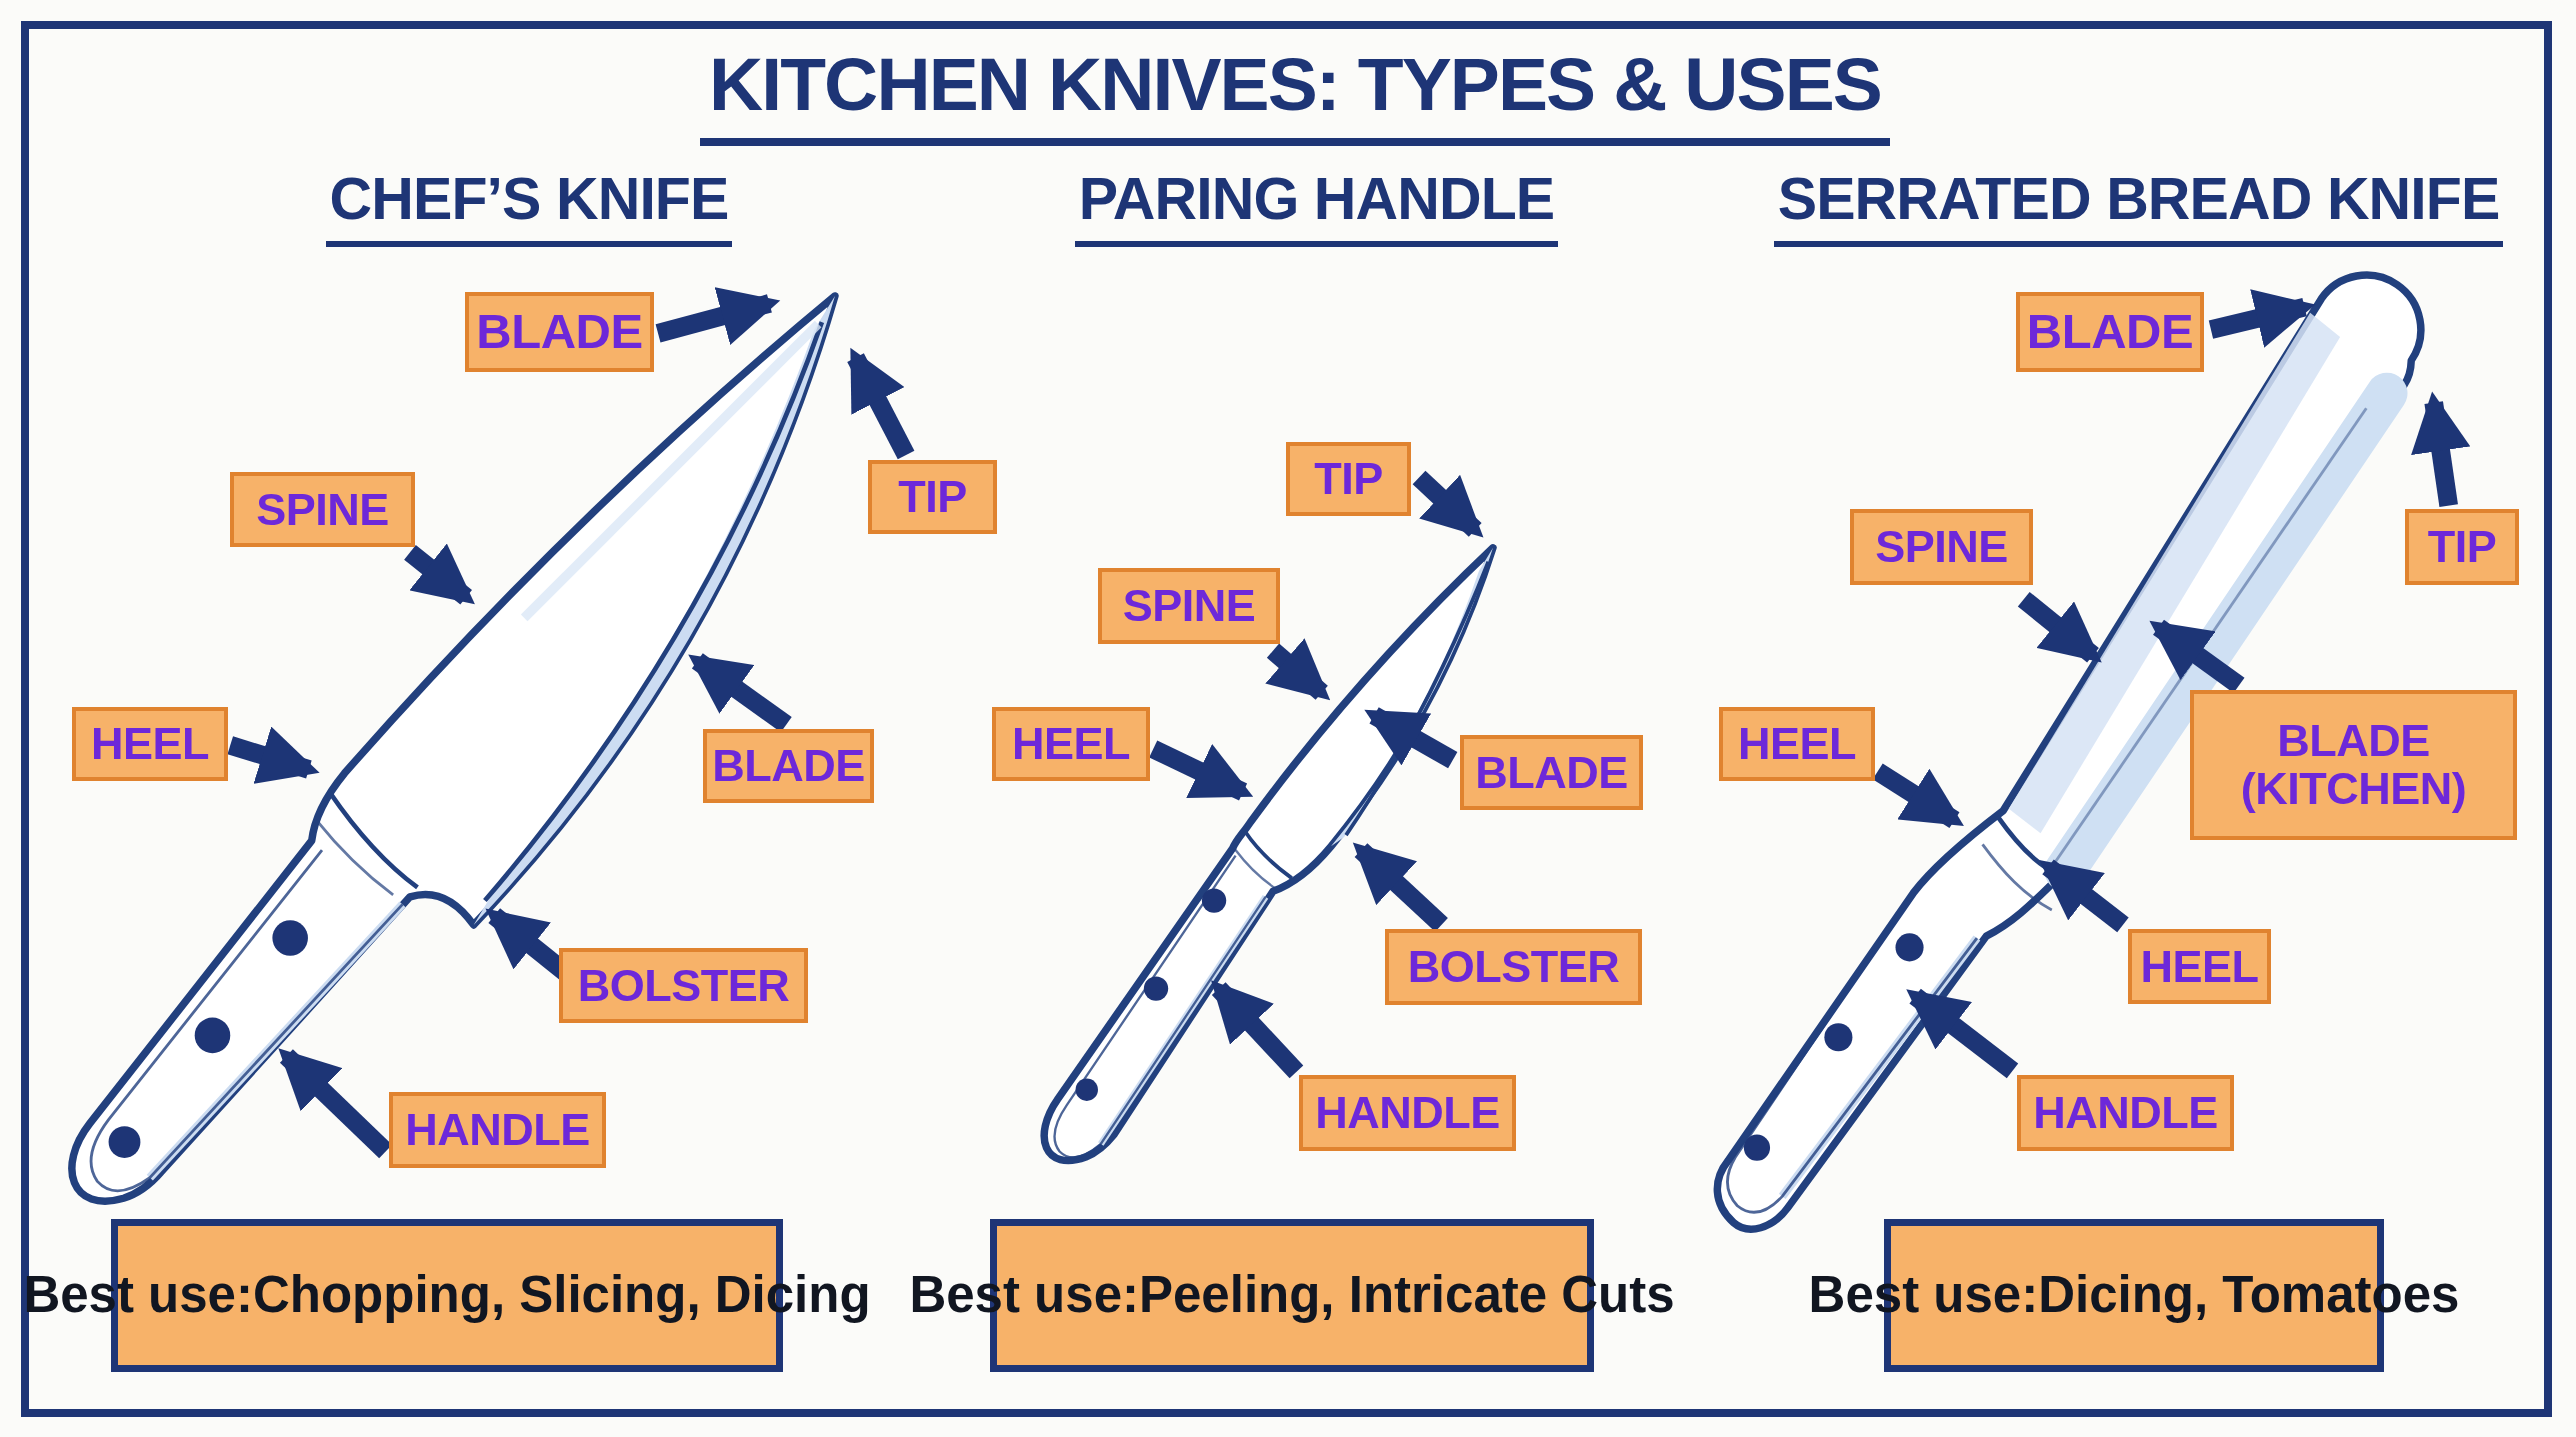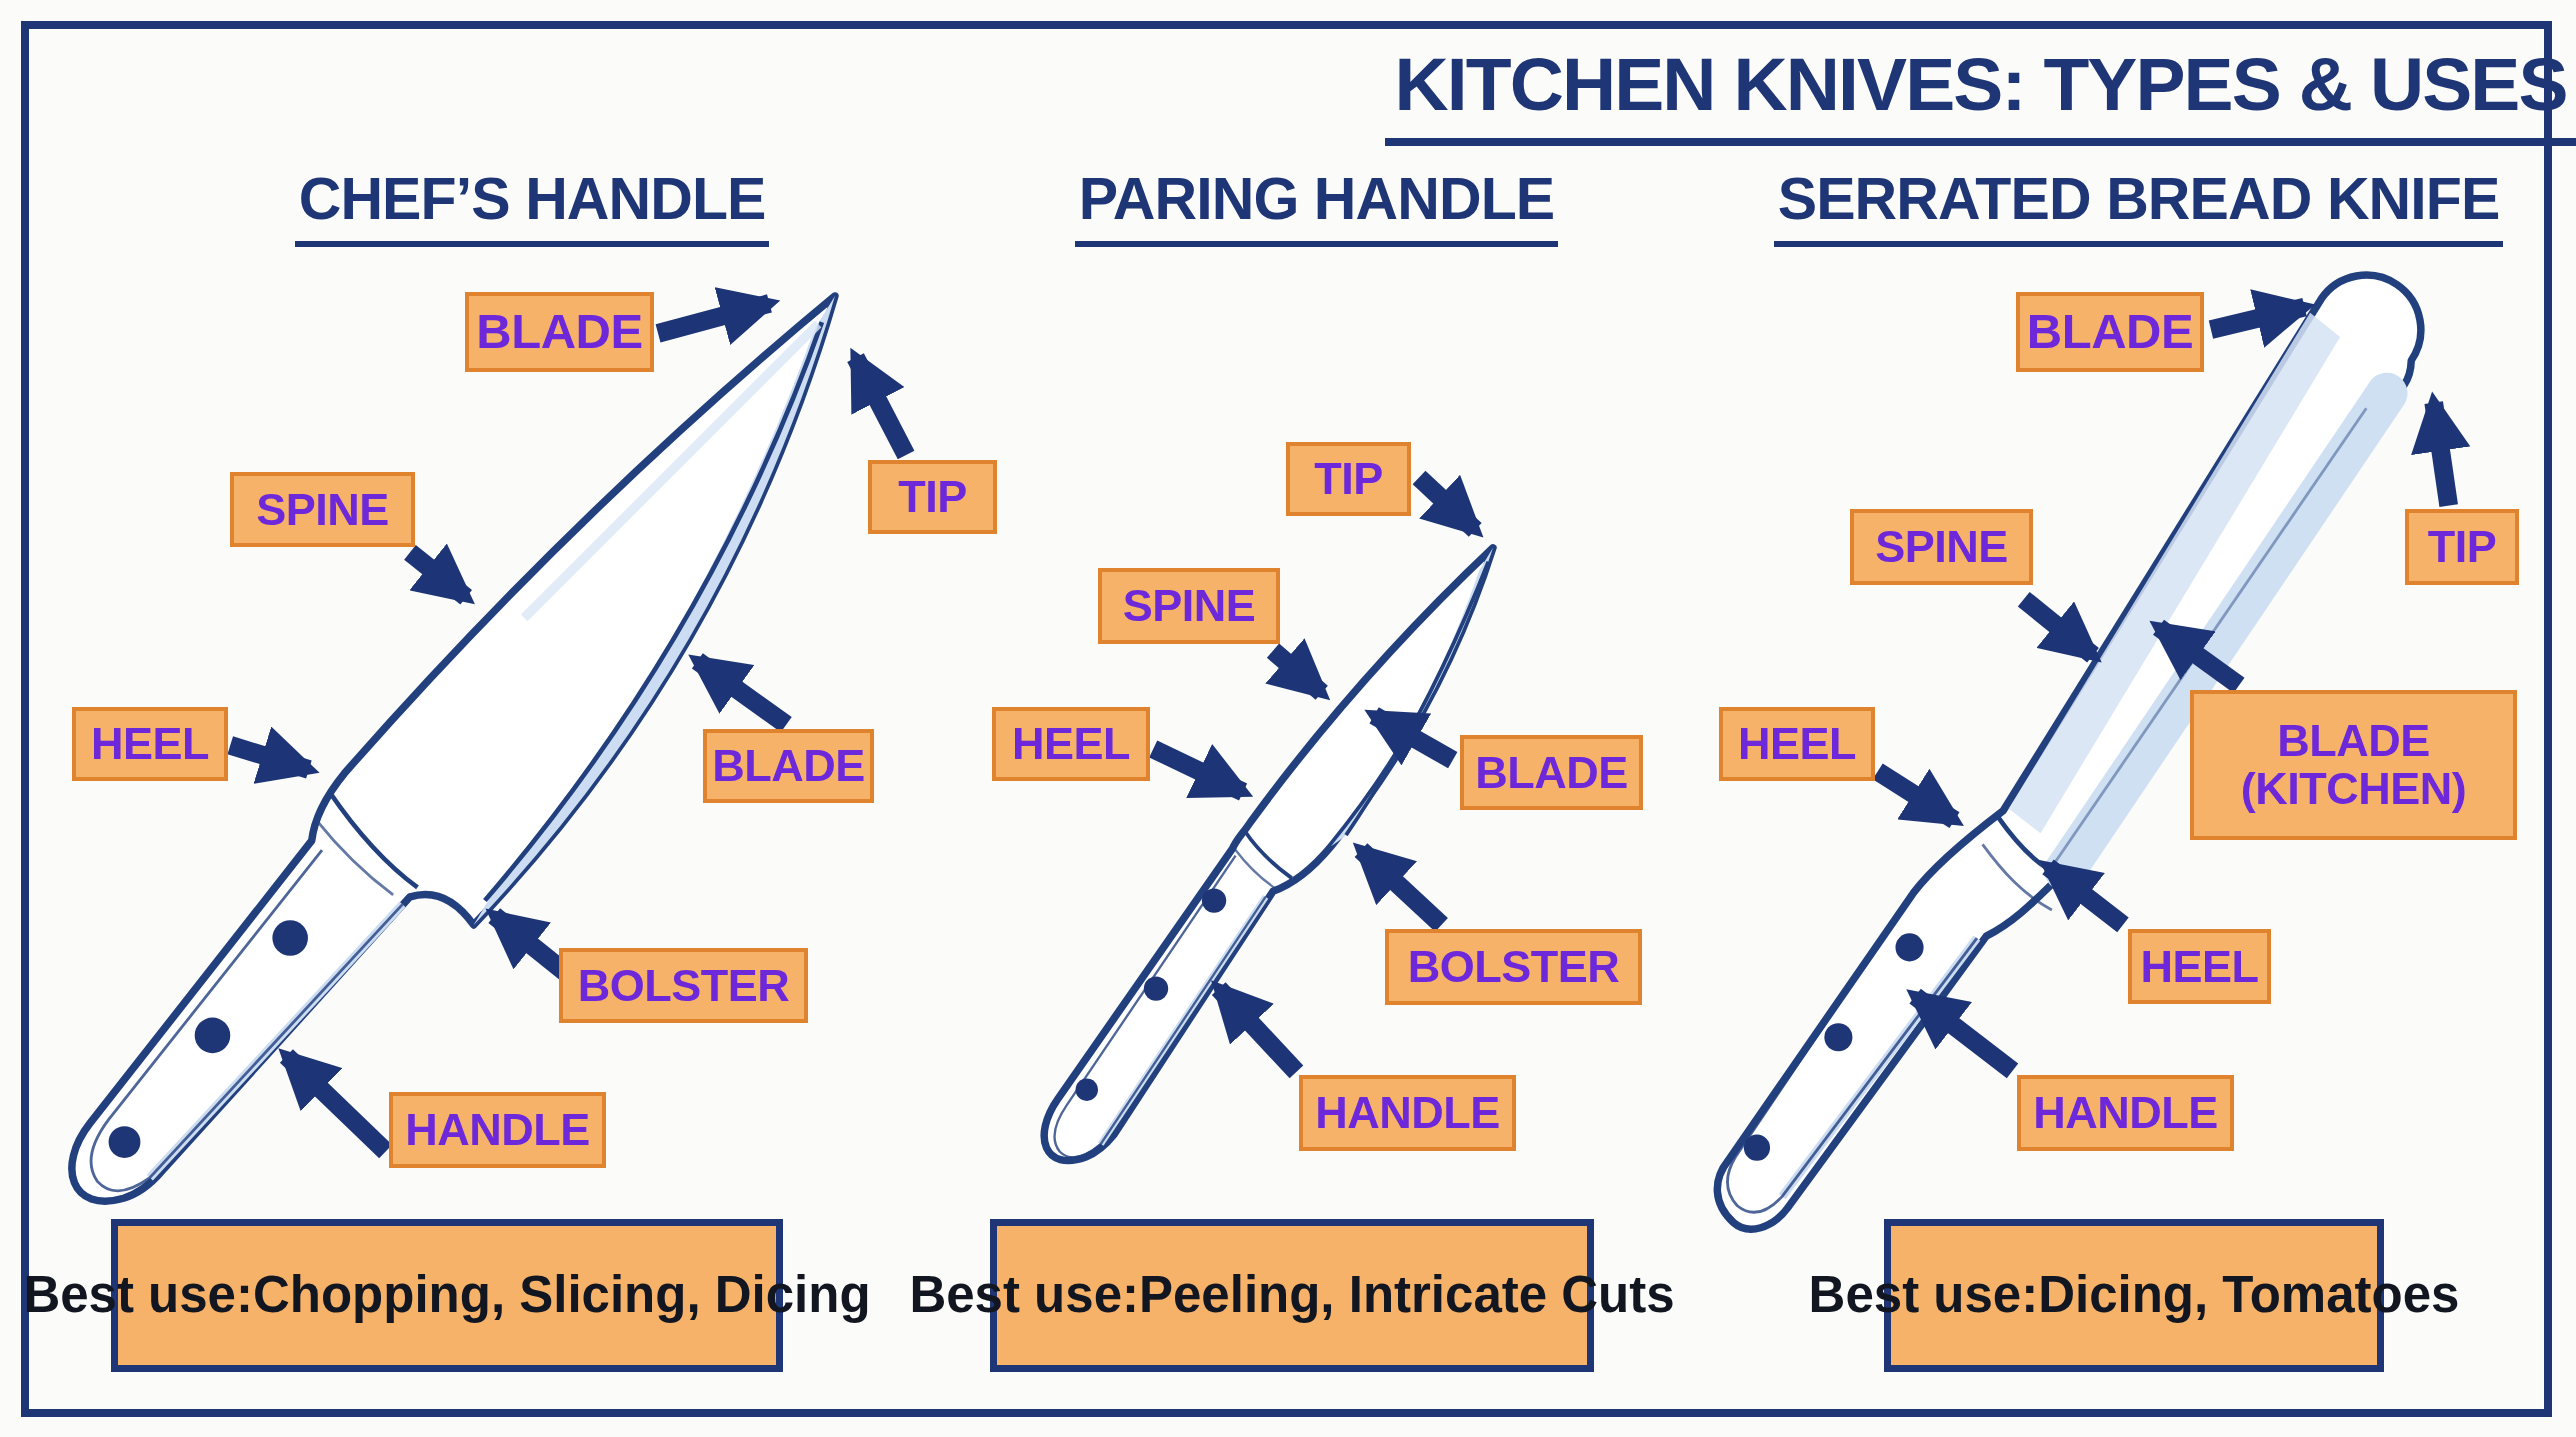--- a/index.html
+++ b/index.html
@@ -2,21 +2,21 @@
 <html style="font-size:15px"><head>
 <meta charset="utf-8">
 <style>
   html,body{margin:0;padding:0;background:#e8e8e8;}
   .stage{
     position:relative;width:2576px;height:1438px;background:#fbfbf9;
     font-family:"Liberation Sans",sans-serif;overflow:hidden;
   }
   .frame{position:absolute;left:20.6px;top:20.6px;right:24px;bottom:20.6px;
     border:8.4px solid #1e3576;pointer-events:none;}
-  .title-wrap{position:absolute;left:14px;right:0;top:41px;text-align:right;}
+  .title-wrap{position:absolute;left:14px;right:0;top:41px;text-align:center;}
   .title-text{display:inline-block;font-size:75px;font-weight:bold;color:#1e3576;
     letter-spacing:-1.9px;border-bottom:8.4px solid #1e3576;padding:0 9.4px 11.2px 9.4px;white-space:nowrap;}
   .col-heading{position:absolute;top:165px;text-align:center;}
   .col-heading span{display:inline-block;font-size:59px;font-weight:bold;color:#1e3576;
     letter-spacing:-0.9px;border-bottom:6.6px solid #1e3576;padding:0 3.7px 7.5px 3.7px;white-space:nowrap;}
   .diagram-svg{position:absolute;left:0;top:0;}
   .lbl{
     position:absolute;box-sizing:border-box;background:#f7b269;border:4.7px solid #e0832f;
     color:#6d28d9;font-weight:bold;font-size:45px;letter-spacing:-0.5px;
     display:flex;flex-direction:column;align-items:center;justify-content:center;
@@ -135,21 +135,21 @@
     </g>
   </svg>
 
   <div class="frame"></div>
 
   <div class="title-wrap">
     <span class="title-text">KITCHEN KNIVES: TYPES &amp; USES</span>
   </div>
 
   <div class="col-heading" style="left:295px;width:468px;">
-    <span>CHEF’S HANDLE</span>
+    <span>CHEF’S KNIFE</span>
   </div>
   <div class="col-heading" style="left:1075px;width:468px;">
     <span>PARING HANDLE</span>
   </div>
   <div class="col-heading" style="left:1774px;width:655px;">
     <span>SERRATED BREAD KNIFE</span>
   </div>
 
   <div class="lbl" style="left:465px;top:292px;width:189px;height:80px;font-size:49px;">BLADE</div>
   <div class="lbl" style="left:868px;top:460px;width:129px;height:74px;">TIP</div>

